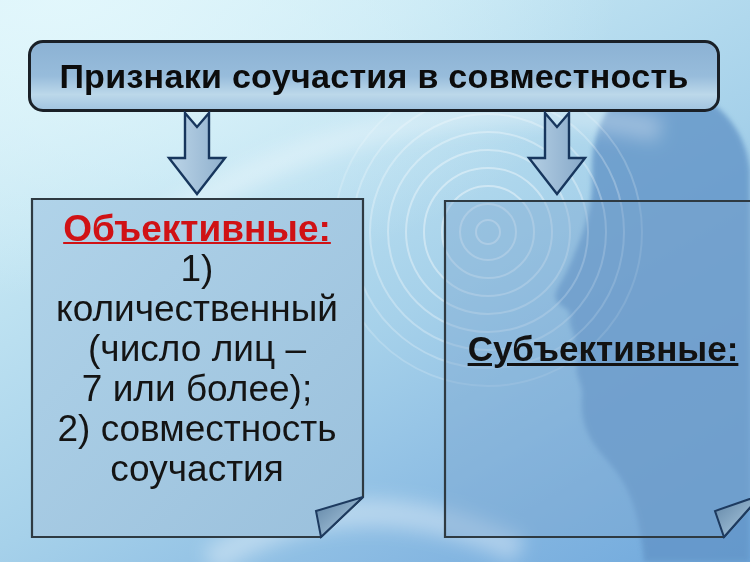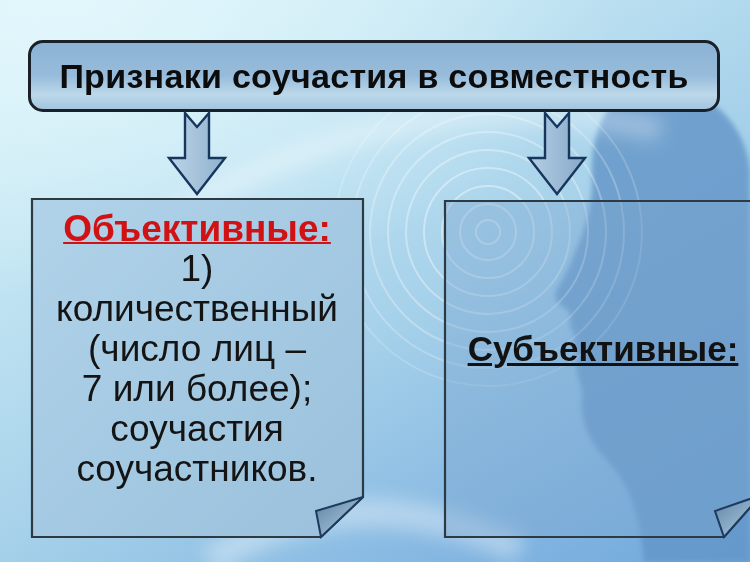--- a/index.html
+++ b/index.html
@@ -135,22 +135,22 @@
         </linearGradient>
       </defs>
       <path d="M2,2 H333 V300 L291,340 H2 Z" fill="url(#sheet1)" stroke="#2e3a42" stroke-width="2.2"></path>
       <path d="M333,300 L286,314 L291,340 Z" fill="url(#flap1)" stroke="#1d3a5f" stroke-width="2"></path>
     </svg>
     <div class="note-left-text">
       <div><span class="red-heading">Объективные:</span></div>
       <div><span>1) </span><span class="b">количественный</span></div>
       <div><span>(число лиц –</span></div>
       <div><span>7 или более);</span></div>
+      <div><span>2) </span><span class="b">совместность</span></div>
       <div><span class="b">соучастия</span></div>
-      <div><span>соучастников.</span></div>
     </div>
   </div>
 
   <div class="note note-right">
     <svg width="320" height="341" viewBox="0 0 320 341">
       <defs>
         <linearGradient id="flap2" x1="0" y1="0" x2="1" y2="1">
           <stop offset="0" stop-color="#5d82a3"></stop>
           <stop offset="1" stop-color="#b6d3e8"></stop>
         </linearGradient>

